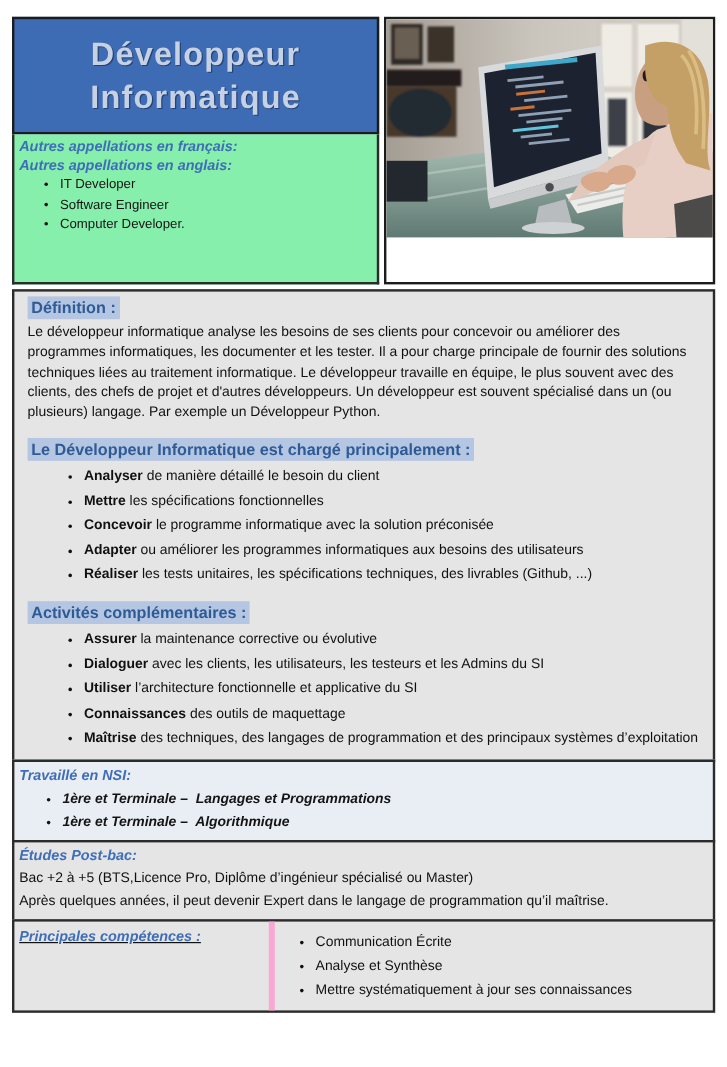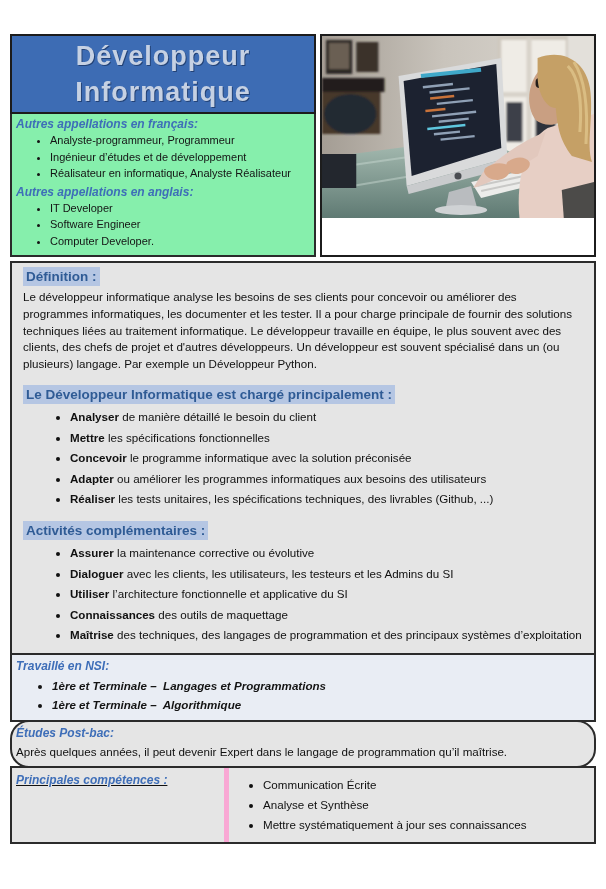--- a/index.html
+++ b/index.html
@@ -2,21 +2,21 @@
 <html><head>
 <meta charset="utf-8">
 <style>
   html,body{margin:0;padding:0;}
   body{
     width:606px;height:889px;background:#ffffff;
     font-family:"Liberation Sans", sans-serif;
     color:#111;overflow:hidden;
   }
   .page{position:relative;width:606px;height:889px;background:#fff;}
-  .content{position:absolute;left:10px;top:14px;width:586px;margin-top:20px;}
+  .content{position:absolute;left:10px;top:14px;width:586px;}
 
   
   .header-row{display:flex;gap:4px;align-items:stretch;height:223px;}
   .left-col{width:306px;display:flex;flex-direction:column;}
   .title-box{
     box-sizing:border-box;height:98px;border:2px solid #1c1c1c;
     background:#3D6CB4;display:flex;flex-direction:column;
     justify-content:center;align-items:center;
   }
   .title-line{
@@ -52,21 +52,21 @@
   .vgap{height:12px;}
   ul.main-list{margin:4px 0 2px;padding-left:47px;}
   ul.main-list li{font-size:11.6px;line-height:14px;margin:6.5px 0;color:#101010;}
   ul.main-list b{font-weight:bold;}
 
   .box-tint{background:#E9EDF4;padding:3px 10px 4px 4px;}
   .box-tint ul{margin:2px 0 2px;padding-left:36px;}
   .box-tint li{font-size:11.6px;font-style:italic;font-weight:600;
     line-height:15px;margin:4px 0;white-space:pre-wrap;color:#141414;}
 
-  .box-postbac{padding:3px 10px 6px 4px;border-radius:19px;}
+  .box-postbac{padding:3px 10px 6px 4px;}
   .box-postbac .pb-line{font-size:11.6px;line-height:1.5;margin:2px 0 0;color:#101010;}
 
   .box-skills{display:flex;align-items:stretch;min-height:78px;padding:0;}
   .skills-left{width:212px;box-sizing:border-box;padding:4px 0 4px 4px;text-decoration:underline;}
   .skills-right{flex:1;border-left:5px solid #f9a8d4;box-sizing:border-box;padding:4px 0 4px 4px;}
   .box-skills ul{margin:3px 0 2px;padding-left:30px;}
   .box-skills li{font-size:11.6px;line-height:14px;margin:6px 0;color:#101010;}
 </style>
 </head>
 <body>
@@ -75,25 +75,20 @@
   <div class="content">
 
     <div class="header-row">
       <div class="left-col">
         <div class="title-box">
           <span class="title-line">Développeur</span>
           <span class="title-line">Informatique</span>
         </div>
         <div class="appell-box">
           <div class="blue-it">Autres appellations en français:</div>
-          <ul>
-            <li>Analyste-programmeur, Programmeur</li>
-            <li>Ingénieur d’études et de développement</li>
-            <li>Réalisateur en informatique, Analyste Réalisateur</li>
-          </ul>
           <div class="blue-it">Autres appellations en anglais:</div>
           <ul>
             <li>IT Developer</li>
             <li>Software Engineer</li>
             <li>Computer Developer.</li>
           </ul>
         </div>
       </div>
 
       <div class="photo-box">
@@ -207,20 +202,21 @@
     <div class="box box-tint">
       <div class="blue-it">Travaillé en NSI:</div>
       <ul>
         <li>1ère et Terminale –  Langages et Programmations</li>
         <li>1ère et Terminale –  Algorithmique</li>
       </ul>
     </div>
 
     <div class="box box-postbac">
       <div class="blue-it">Études Post-bac:</div>
+      <p class="pb-line">Bac +2 à +5 (BTS,Licence Pro, Diplôme d’ingénieur spécialisé ou Master)</p>
       <p class="pb-line">Après quelques années, il peut devenir Expert dans le langage de programmation qu’il maîtrise.</p>
     </div>
 
     <div class="box box-skills">
       <div class="skills-left">
         <div class="blue-it">Principales compétences  :</div>
       </div>
       <div class="skills-right">
         <ul>
           <li>Communication Écrite</li>

